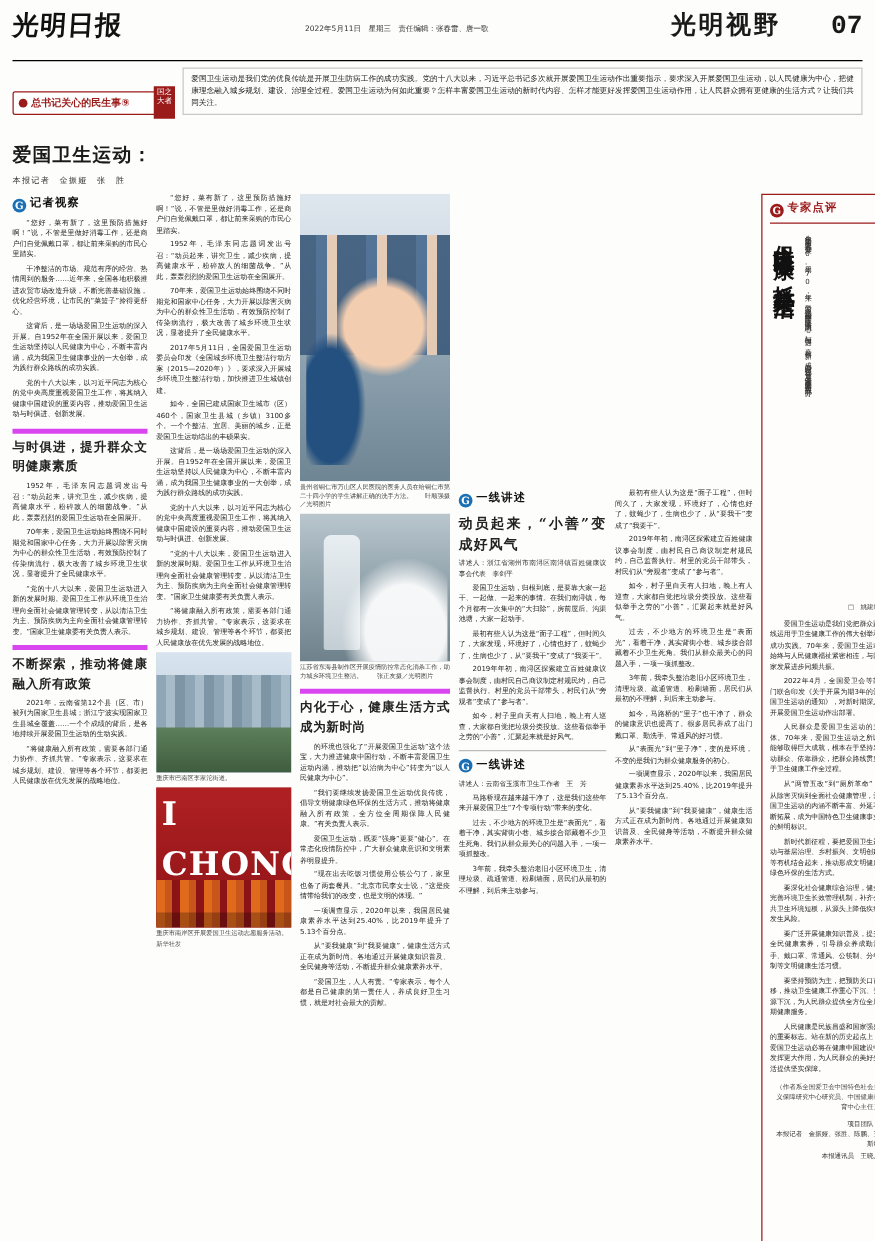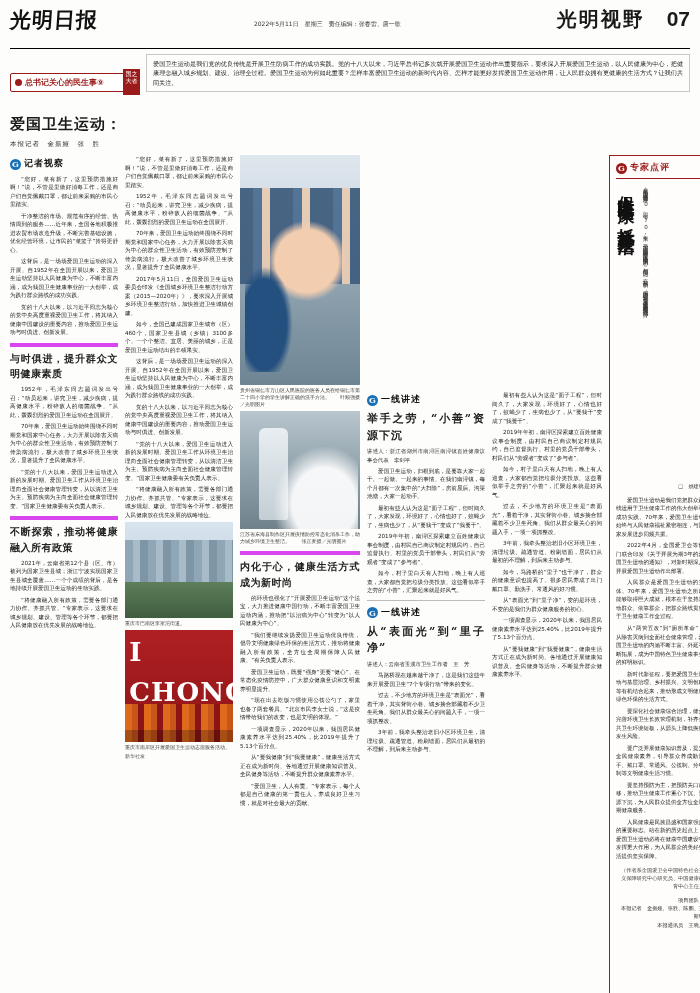--- a/index.html
+++ b/index.html
@@ -10,23 +10,23 @@
     color:#1a1a1a;
     overflow:hidden;
     position:relative;
   }
   .page{position:relative;width:700px;height:993px;box-sizing:border-box;padding:6px 10px;}
 
   
   .masthead{display:flex;align-items:flex-start;justify-content:space-between;height:40px;border-bottom:1px solid #000;padding-bottom:2px;}
   .logo{font-family:"DejaVu Serif","Liberation Serif",serif;font-weight:bold;font-size:21px;letter-spacing:1px;color:#111;transform:skewX(-4deg);}
   .mast-center{font-size:6px;color:#333;text-align:center;padding-top:14px;line-height:1.4;}
-  .mast-right{display:flex;align-items:baseline;gap:22px;}
+  .mast-right{display:flex;align-items:baseline;gap:0;}
   .mast-right .vision{font-family:"DejaVu Serif","Liberation Serif",serif;font-weight:bold;font-size:20px;letter-spacing:2px;}
-  .mast-right .pageno{font-family:Liberation Sans, sans-serif;font-weight:bold;font-size:21px;}
+  .mast-right .pageno{font-family:Liberation Mono, monospace;font-weight:bold;font-size:21px;margin-left:40px;}
 
   
   .topband{display:flex;gap:8px;margin-top:5px;align-items:flex-end;}
   .series-tag{
     width:128px;flex:0 0 128px;position:relative;
   }
   .series-pill{
     display:flex;align-items:center;gap:3px;
     border:1px solid #9b1b1b;color:#9b1b1b;
     font-size:8px;font-weight:bold;padding:3px 4px;border-radius:2px;
@@ -245,32 +245,31 @@
       <p>从“要我健康”到“我要健康”，健康生活方式正在成为新时尚。各地通过开展健康知识普及、全民健身等活动，不断提升群众健康素养水平。</p>
       <p>“爱国卫生，人人有责。”专家表示，每个人都是自己健康的第一责任人，养成良好卫生习惯，就是对社会最大的贡献。</p>
     </div>
 
     <div class="col c4">
       <div style="height:236px"></div>
       <div class="sec-head">
         <span class="g-badge">G</span>
         <span class="label">一线讲述</span>
       </div>
-      <div class="bar-title">举手之劳，“小善”资源下沉</div>
+      <div class="bar-title">动员起来，“小善”变成好风气</div>
       <div class="speaker">讲述人：浙江省湖州市南浔区南浔镇百姓健康议事会代表　李剑平</div>
       <p>爱国卫生运动，归根到底，是要靠大家一起干、一起做、一起来的事情。在我们南浔镇，每个月都有一次集中的“大扫除”，房前屋后、沟渠池塘，大家一起动手。</p>
       <p>最初有些人认为这是“面子工程”，但时间久了，大家发现，环境好了，心情也好了，蚊蝇少了，生病也少了，从“要我干”变成了“我要干”。</p>
       <p>2019年年初，南浔区探索建立百姓健康议事会制度，由村民自己商议制定村规民约，自己监督执行。村里的党员干部带头，村民们从“旁观者”变成了“参与者”。</p>
       <p>如今，村子里白天有人扫地，晚上有人巡查，大家都自觉把垃圾分类投放。这些看似举手之劳的“小善”，汇聚起来就是好风气。</p>
       <div class="rule"></div>
       <div class="sec-head">
         <span class="g-badge">G</span>
         <span class="label">一线讲述</span>
       </div>
-      <div class="bar-title">从“表面光”到“里子净”</div>
       <div class="speaker">讲述人：云南省玉溪市卫生工作者　王　芳</div>
       <p>马路桥现在越来越干净了，这是我们这些年来开展爱国卫生“7个专项行动”带来的变化。</p>
       <p>过去，不少地方的环境卫生是“表面光”，看着干净，其实背街小巷、城乡接合部藏着不少卫生死角。我们从群众最关心的问题入手，一项一项抓整改。</p>
       <p>3年前，我牵头整治老旧小区环境卫生，清理垃圾、疏通管道、粉刷墙面，居民们从最初的不理解，到后来主动参与。</p>
     </div>
 
     <div class="col c5">
       <div style="height:236px"></div>
       <p>最初有些人认为这是“面子工程”，但时间久了，大家发现，环境好了，心情也好了，蚊蝇少了，生病也少了，从“要我干”变成了“我要干”。</p>
       <p>2019年年初，南浔区探索建立百姓健康议事会制度，由村民自己商议制定村规民约，自己监督执行。村里的党员干部带头，村民们从“旁观者”变成了“参与者”。</p>

